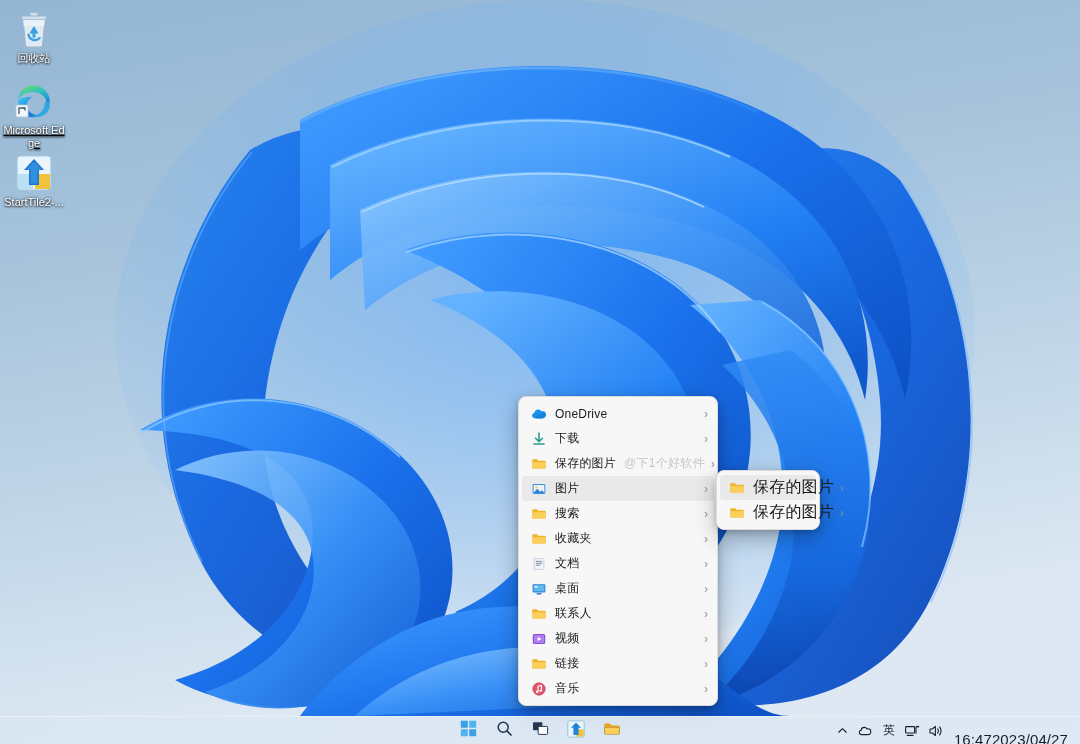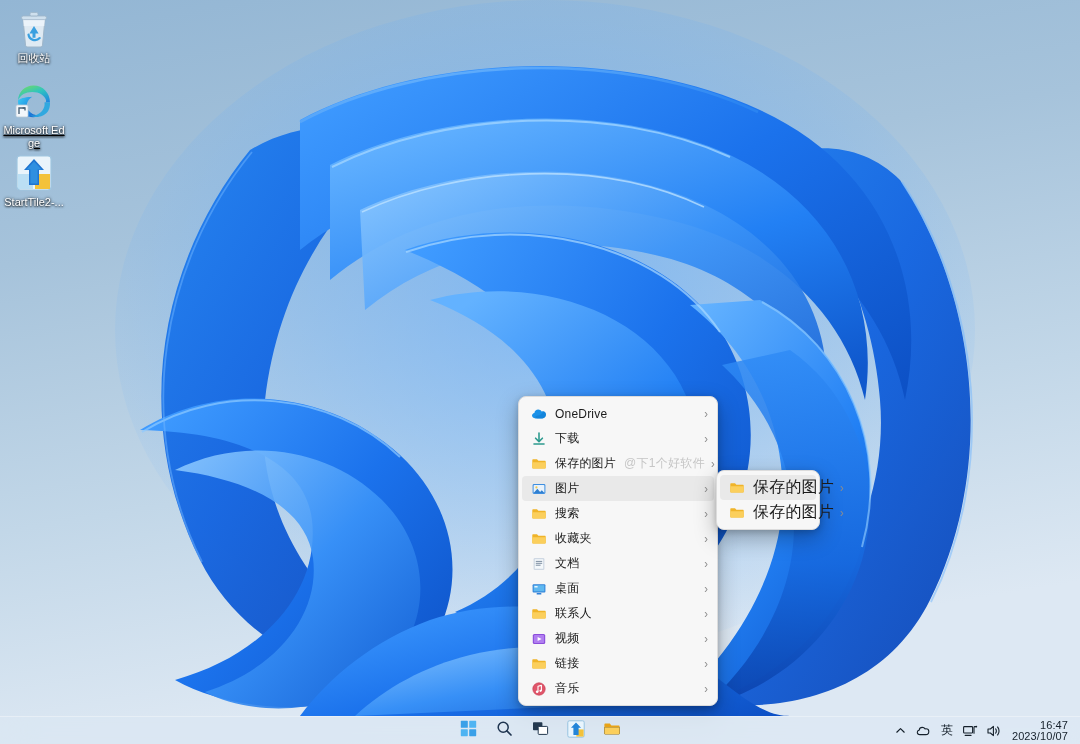--- a/index.html
+++ b/index.html
@@ -141,27 +141,27 @@
     min-width: 22px;
     padding: 0 4px;
     display: flex; align-items: center; justify-content: center;
     border-radius: 4px;
     color: #15202b;
     font-size: 12px;
     cursor: default;
   }
   #clock {
     display: flex;
-    flex-direction: column;
+    flex-direction: row;
     align-items: flex-end;
     justify-content: center;
     height: 28px;
     padding: 0 8px 0 6px;
     color: #15202b;
-    font-size: 11px;
+    font-size: 15px;
     line-height: 11px;
     cursor: default;
     letter-spacing: .1px;
     text-align: right;
   }
 </style>
 </head>
 <body>
 
 <div id="desktop">
@@ -556,18 +556,18 @@
       <div class="tray-btn">
         <svg width="16" height="16" viewBox="0 0 16 16">
           <path d="M2 6 L4.4 6 L7.4 3.4 L7.4 12.6 L4.4 10 L2 10 Z" fill="none" stroke="#15202b" stroke-width="1.1" stroke-linejoin="round"></path>
           <path d="M9.6 5.8 C10.6 6.8 10.6 9.2 9.6 10.2" fill="none" stroke="#15202b" stroke-width="1.1" stroke-linecap="round"></path>
           <path d="M11.6 4 C13.5 6 13.5 10 11.6 12" fill="none" stroke="#15202b" stroke-width="1.1" stroke-linecap="round"></path>
         </svg>
       </div>
 
       <div id="clock">
         <span>16:47</span>
-        <span>2023/10/07</span>
+        <span>2023/04/27</span>
       </div>
     </div>
   </div>
 
 </div>
 
 </body></html>

